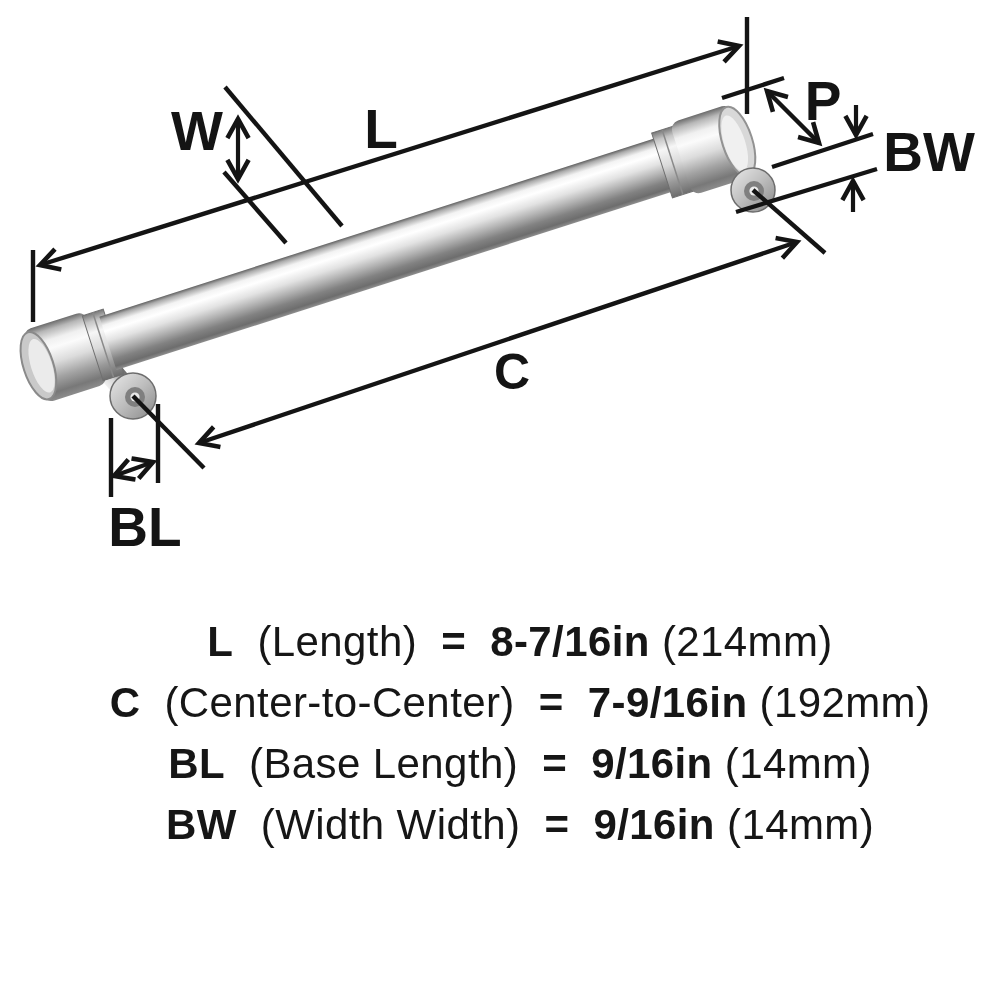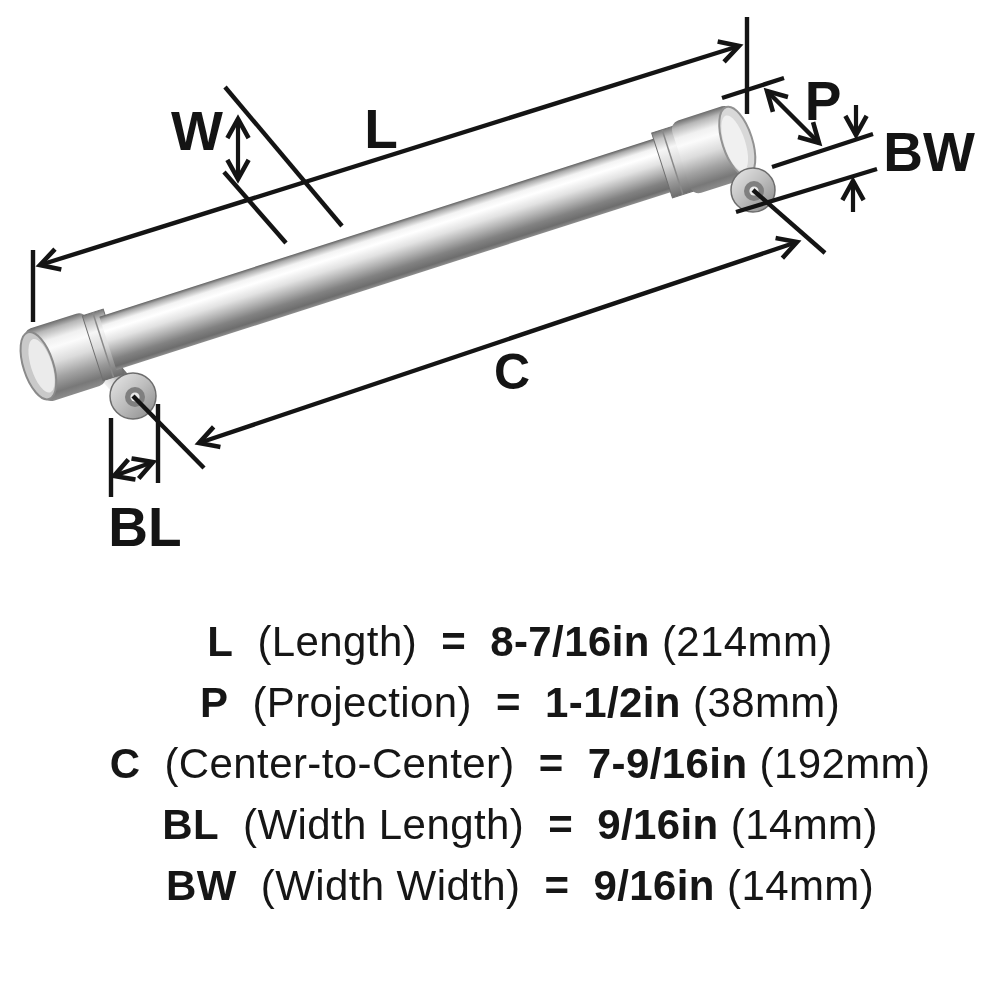--- a/index.html
+++ b/index.html
@@ -143,39 +143,32 @@
   <div class="specs">
     <div class="spec-row">
       <span class="b gap">L</span>
       <span class="r gap">(Length)</span>
       <span class="b gap">=</span>
       <span class="b">8-7/16in</span>
       <span class="r">(214mm)</span>
     </div>
 
 
-    <div class="spec-row">
-      <span class="b gap">P</span>
-      <span class="r gap">(Projection)</span>
-      <span class="b gap">=</span>
-      <span class="b">1-1/2in</span>
-      <span class="r">(38mm)</span>
-    </div>
 
     <div class="spec-row">
       <span class="b gap">C</span>
       <span class="r gap">(Center-to-Center)</span>
       <span class="b gap">=</span>
       <span class="b">7-9/16in</span>
       <span class="r">(192mm)</span>
     </div>
 
     <div class="spec-row">
       <span class="b gap">BL</span>
-      <span class="r gap">(Width Length)</span>
+      <span class="r gap">(Base Length)</span>
       <span class="b gap">=</span>
       <span class="b">9/16in</span>
       <span class="r">(14mm)</span>
     </div>
 
     <div class="spec-row">
       <span class="b gap">BW</span>
       <span class="r gap">(Width Width)</span>
       <span class="b gap">=</span>
       <span class="b">9/16in</span>

